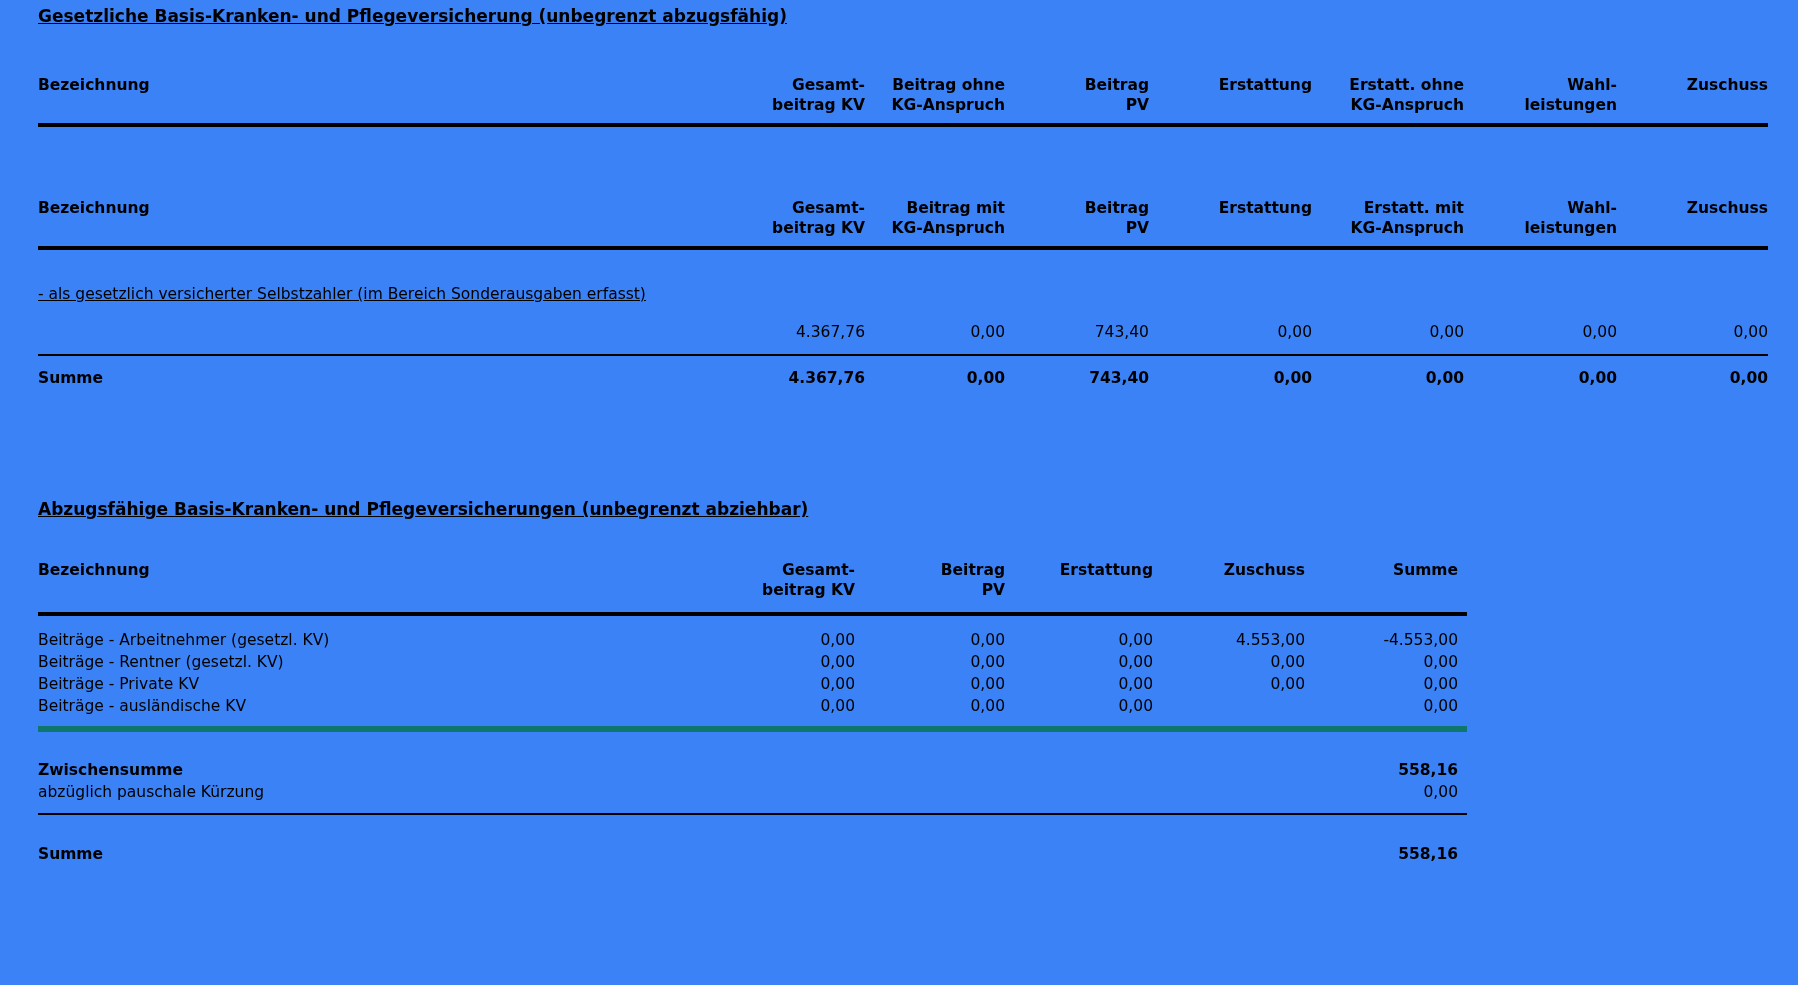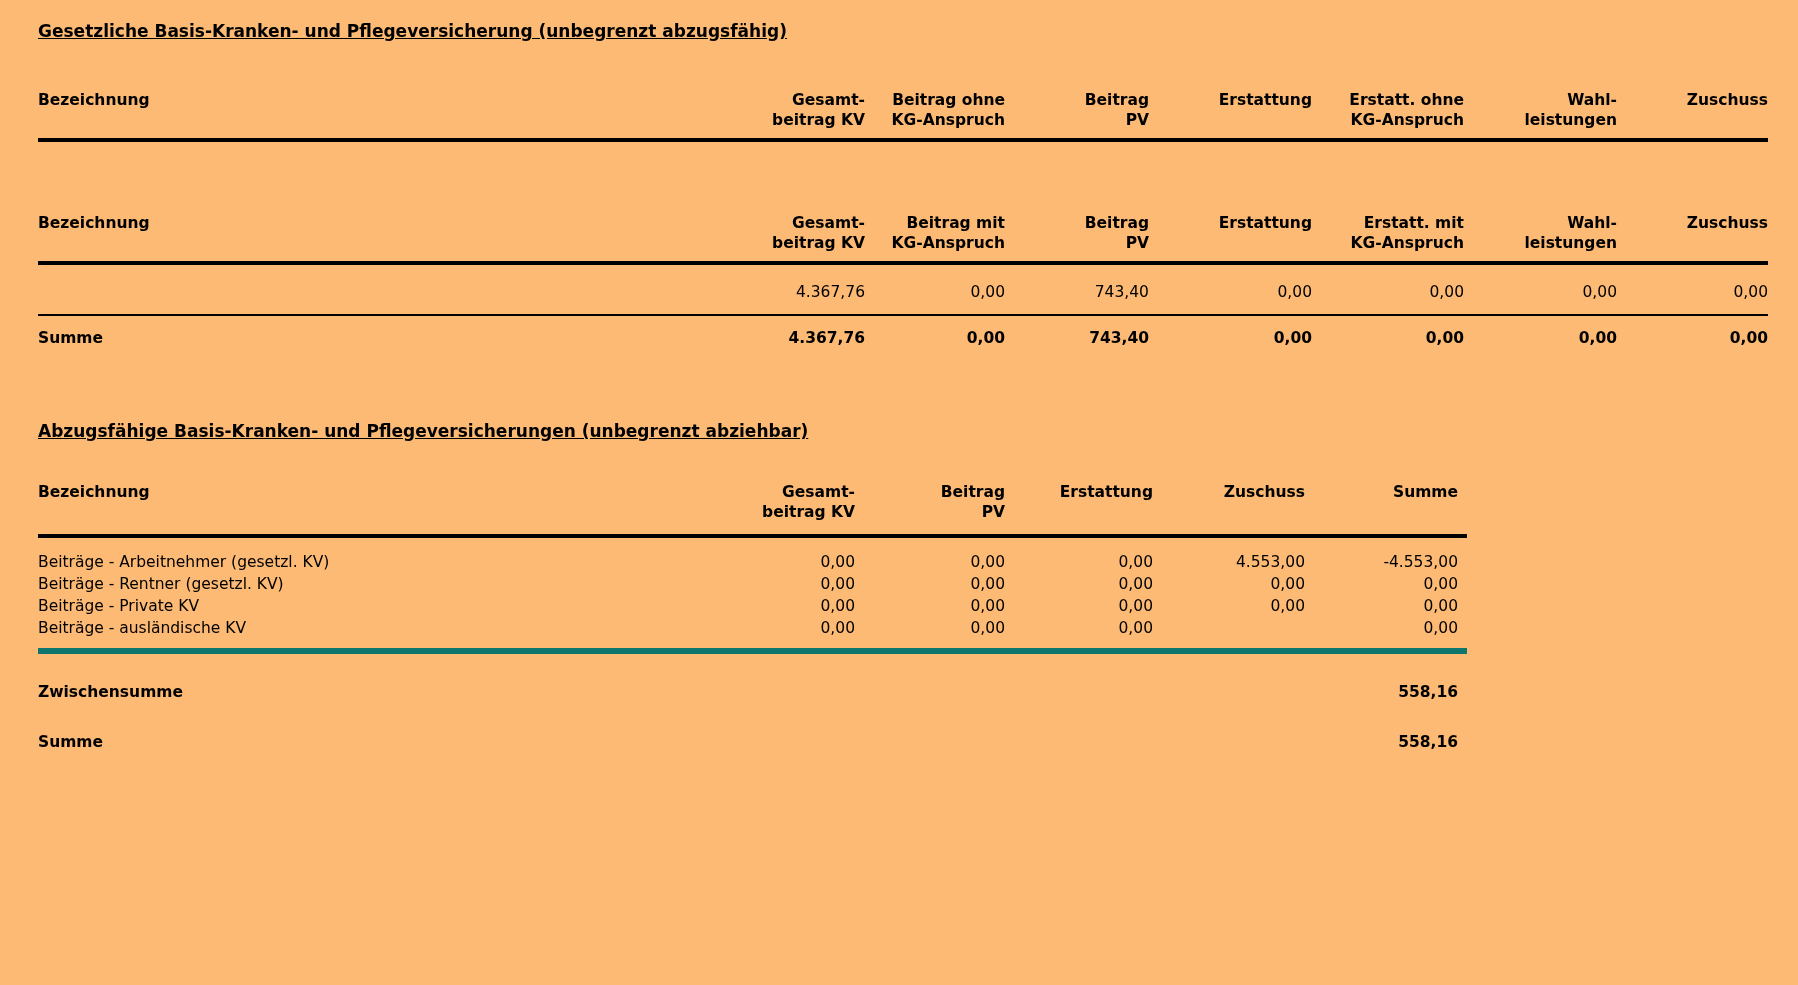--- a/index.html
+++ b/index.html
@@ -8,22 +8,22 @@
     background: #ffffff;
     color: #000000;
     font-family: "DejaVu Sans", "Liberation Sans", sans-serif;
     font-size: 15.5px;
   }
   .doc {
     position: relative;
     width: 1798px;
     height: 985px;
     box-sizing: border-box;
-    padding: 21px 0 0 38px;
-    background: #fdba74;
+    padding: 6px 0 0 38px;
+    background: #3b82f6;
     overflow: hidden;
   }
   .title {
     margin: 0;
     font-size: 17px;
     font-weight: bold;
     text-decoration: underline;
     line-height: 20px;
   }
   table {
@@ -53,21 +53,21 @@
   .sub-label {
     margin-top: 34px;
     text-decoration: underline;
     line-height: 21px;
   }
   .body-a { margin-top: 17px; }
   .body-a .vals td { padding-bottom: 11px; border-bottom: 2px solid #000; }
   .body-a .summe td { padding-top: 12px; font-weight: bold; }
 
   
-  .sec2 { margin-top: 72px; }
+  .sec2 { margin-top: 110px; }
   .tbl2 { margin-top: 42px; }
   .t2 thead th { padding-bottom: 12px; }
   .t2 td { line-height: 22px; }
   .t2 .lastcol { padding-right: 9px; }
   .t2 tbody.rows tr:first-child td { padding-top: 13px; }
   .t2 tbody.rows tr:last-child td { padding-bottom: 9px; border-bottom: 6px solid #0f766e; }
   .t2 tbody.subtotal tr.zw td { padding-top: 27px; font-weight: bold; }
   .t2 tbody.subtotal tr.kz td { padding-bottom: 10px; border-bottom: 2px solid #000; }
   .t2 tbody.total td { padding-top: 28px; font-weight: bold; }
 </style>
@@ -164,20 +164,21 @@
               <div>leistungen</div>
             </th>
           <th>
               <div>Zuschuss</div>
               <div></div>
             </th>
         </tr>
       </thead>
     </table>
 
+    <div class="sub-label">- als gesetzlich versicherter Selbstzahler (im Bereich Sonderausgaben erfasst)</div>
 
     <table class="t1 body-a">
       <colgroup>
         <col style="width:662px">
           <col style="width:165px">
           <col style="width:140px">
           <col style="width:144px">
         <col style="width:163px">
           <col style="width:152px">
           <col style="width:153px">
@@ -277,20 +278,24 @@
           <td>0,00</td>
           <td></td>
           <td class="lastcol">0,00</td>
         </tr>
       </tbody>
       <tbody class="subtotal">
         <tr class="zw">
           <td class="cell-left" colspan="5">Zwischensumme</td>
           <td class="lastcol">558,16</td>
         </tr>
+        <tr class="kz">
+          <td class="cell-left" colspan="5">abzüglich pauschale Kürzung</td>
+          <td class="lastcol">0,00</td>
+        </tr>
       </tbody>
       <tbody class="total">
         <tr>
           <td class="cell-left" colspan="5">Summe</td>
           <td class="lastcol">558,16</td>
         </tr>
       </tbody>
     </table>
   </section>
 

